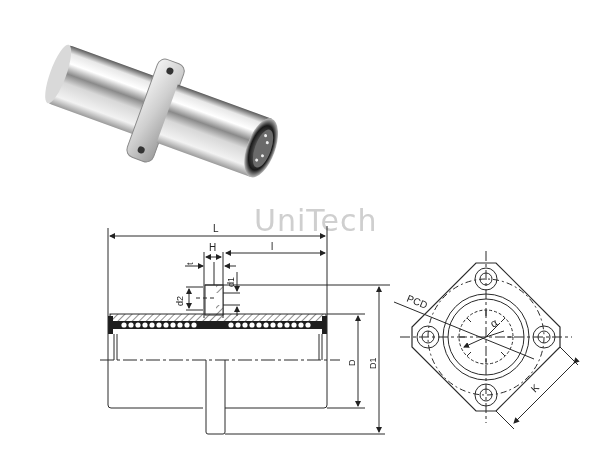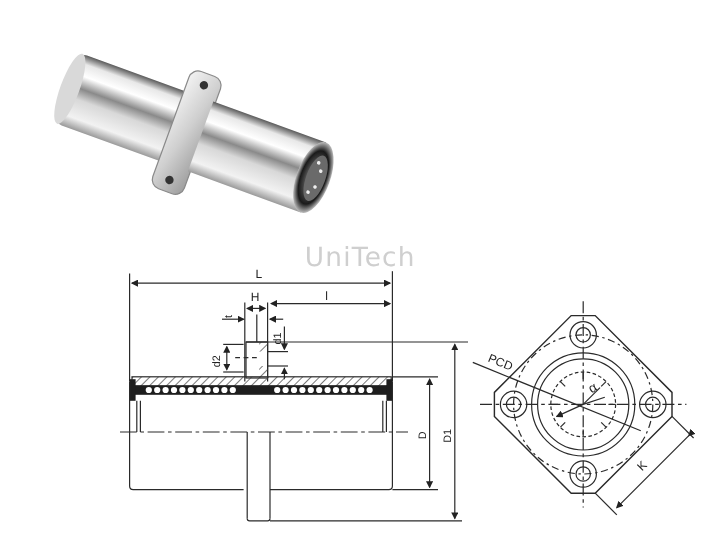--- a/index.html
+++ b/index.html
@@ -1,19 +1,19 @@
 <!DOCTYPE html>
 <html><head>
 <meta charset="utf-8">
 <style>
   html, body { margin: 0; padding: 0; background: #ffffff; }
   body { width: 600px; height: 450px; position: relative; overflow: hidden; font-family: "Liberation Sans", sans-serif; }
   .layer { position: absolute; left: 0; top: 0; }
   svg text { font-family: "Liberation Sans", sans-serif; fill: #222; }
-  .watermark { position: absolute; left: 254px; top: 203px; font-family: "DejaVu Sans", sans-serif; font-size: 22px; letter-spacing: 1px; color: #cfcfcf; font-weight: normal; }
+  .watermark { position: absolute; left: 254px; top: 203px; font-family: "DejaVu Sans", sans-serif; font-size: 30px; letter-spacing: 1px; color: #cfcfcf; font-weight: normal; }
 </style>
 </head>
 <body>
 
 <svg class="layer" width="600" height="450" viewBox="0 0 600 450">
   <defs>
     <linearGradient id="cyl" x1="0" y1="0" x2="0" y2="1">
       <stop offset="0" stop-color="#5a5a5a"></stop>
       <stop offset="0.12" stop-color="#e8e8e8"></stop>
       <stop offset="0.28" stop-color="#ffffff"></stop>

